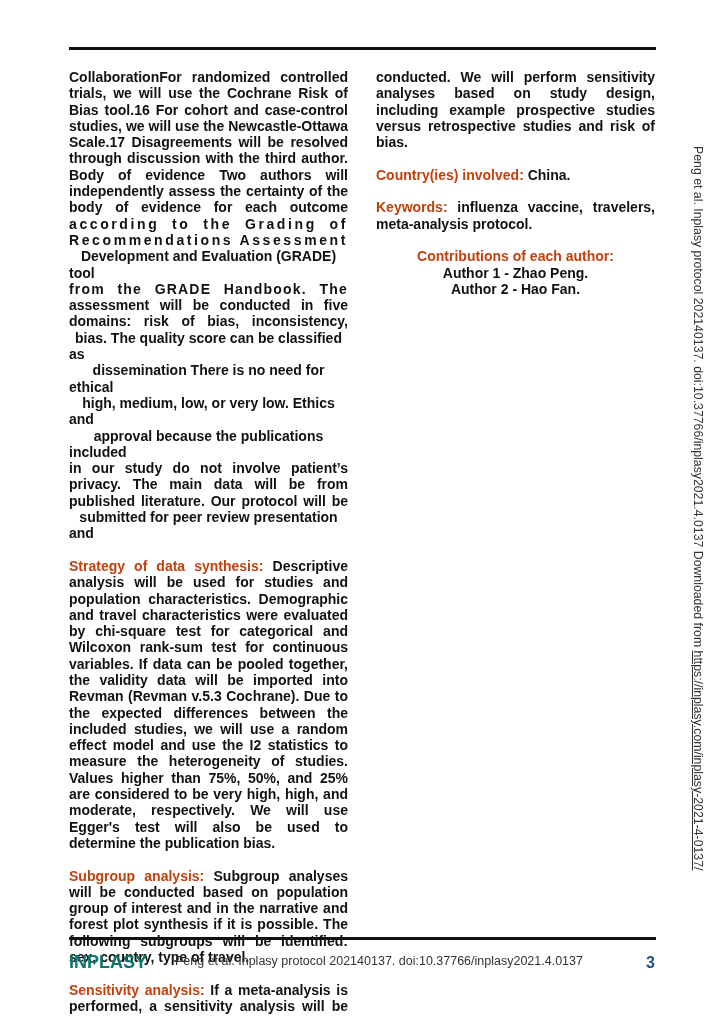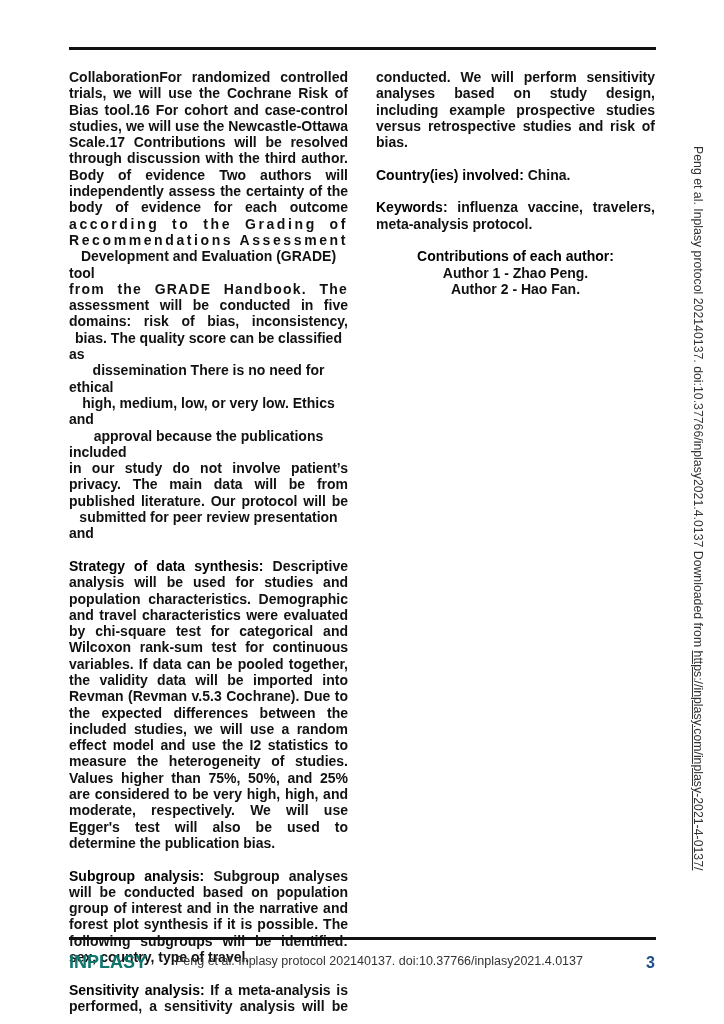--- a/index.html
+++ b/index.html
@@ -6,21 +6,21 @@
   body { width:724px; height:1024px; position:relative; overflow:hidden;
          font-family:"Liberation Sans", sans-serif; color:#111; }
   .rule { position:absolute; left:69px; width:587px; height:3px; background:#111; }
   .rule.top { top:47px; }
   .rule.bottom { top:937px; }
   .col { position:absolute; top:69px; width:279px; font-size:14px; font-weight:bold;
          line-height:16.3px; text-align:justify; }
   .col.left { left:69px; }
   .col.right { left:376px; }
   .para { margin:0 0 16.3px 0; }
-  .head { color:#000000; }
+  .head { color:#c2410c; }
   .wide { letter-spacing:2.6px; }
   .wide2 { letter-spacing:1.2px; }
   .block { display:block; text-align:center; }
   .side { position:absolute; left:705px; top:146px; transform-origin:0 0;
           transform:rotate(90deg); white-space:nowrap; font-size:12.3px; color:#333; }
   .side .link { text-decoration:underline; }
   .footer-brand { position:absolute; left:69px; top:952px; font-size:18px; font-weight:bold;
           color:#0f766e; }
   .footer-cite { position:absolute; left:175px; top:954px; font-size:12.5px; color:#333; }
   .footer-page { position:absolute; left:646px; top:954px; font-size:16px; font-weight:bold; color:#1a4f8b; }
@@ -29,21 +29,21 @@
 <body>
 
 <div class="rule top"></div>
 
 <div class="col left">
   <p class="para">
     <span class="block" style="text-align:justify;text-align-last:justify">CollaborationFor randomized controlled</span>
     <span class="block" style="text-align-last:justify">trials, we will use the Cochrane Risk of</span>
     <span class="block" style="text-align-last:justify">Bias tool.16 For cohort and case-control</span>
     <span class="block" style="text-align-last:justify">studies, we will use the Newcastle-Ottawa</span>
-    <span class="block" style="text-align-last:justify">Scale.17 Contributions will be resolved</span>
+    <span class="block" style="text-align-last:justify">Scale.17 Disagreements will be resolved</span>
     <span class="block" style="text-align-last:justify">through discussion with the third author.</span>
     <span class="block" style="text-align-last:justify">Body of evidence Two authors will</span>
     <span class="block" style="text-align-last:justify">independently assess the certainty of the</span>
     <span class="block" style="text-align-last:justify">body of evidence for each outcome</span>
     <span class="block wide" style="text-align-last:justify">according to the Grading of</span>
     <span class="block wide" style="text-align-last:justify">Recommendations Assessment</span>
     <span class="block" style="text-align-last:justify">Development and Evaluation (GRADE) tool</span>
     <span class="block wide2" style="text-align-last:justify">from the GRADE Handbook. The</span>
     <span class="block" style="text-align-last:justify">assessment will be conducted in five</span>
     <span class="block" style="text-align-last:justify">domains: risk of bias, inconsistency,</span>

